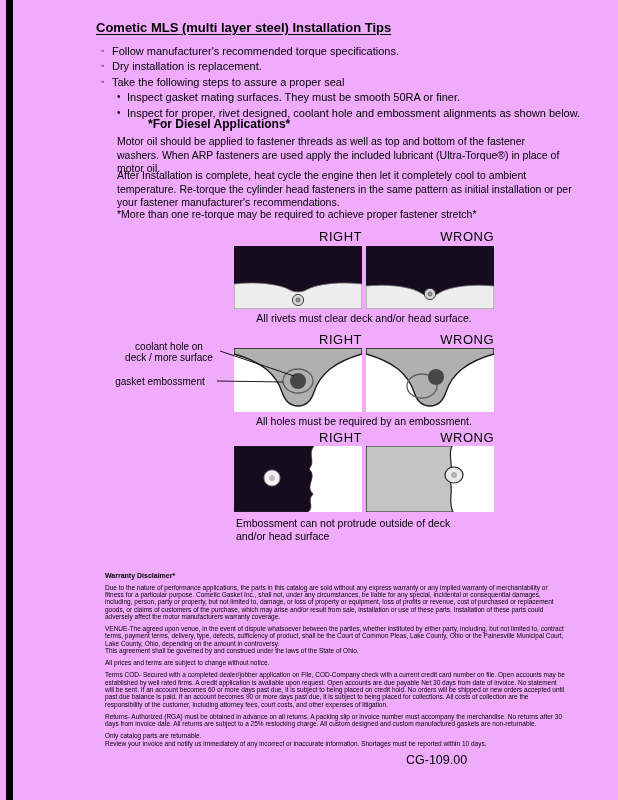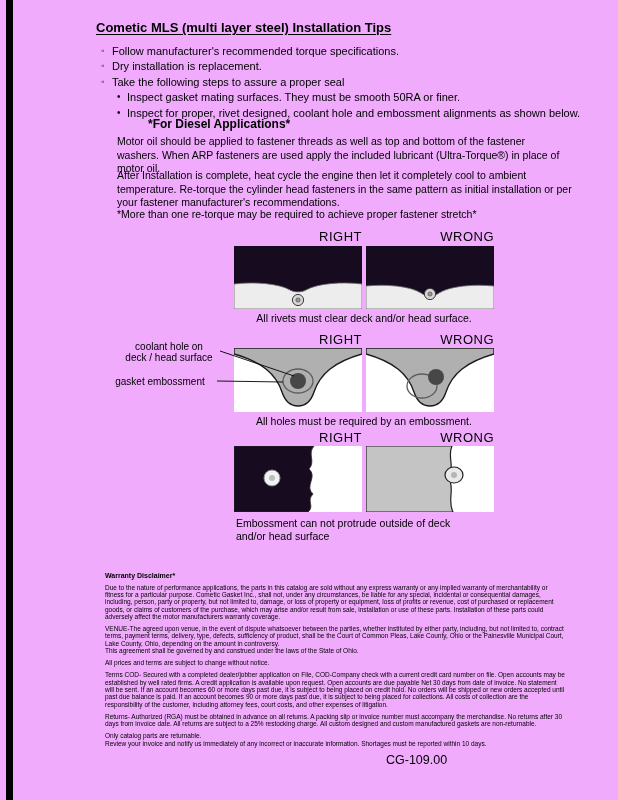--- a/index.html
+++ b/index.html
@@ -27,21 +27,21 @@
   .dg-caption { position:absolute; font-size:10.5px; line-height:1.25; }
   .center300 { left:214px; width:300px; text-align:center; }
   .ann { position:absolute; font-size:10px; line-height:1.1; white-space:pre-line; text-align:center; }
   .leader { position:absolute; left:0; top:0; width:618px; height:330px; pointer-events:none; }
   .preline { white-space:pre-line; }
 
   .warranty { position:absolute; left:105px; top:572px; width:462px; font-size:6.5px; line-height:1.12; }
   .warranty h3 { font-size:7px; font-weight:bold; margin-bottom:4px; }
   .warranty p { margin-bottom:5px; white-space:pre-line; }
 
-  .footer { position:absolute; left:386px; top:753px; font-size:12.5px; }
+  .footer { position:absolute; left:406px; top:753px; font-size:12.5px; }
 </style>
 </head>
 <body>
 
 <div class="page">
   <div class="left-bar"></div>
 
   <h1 class="title">Cometic MLS (multi layer steel) Installation Tips</h1>
 
   <ul class="tips">
@@ -77,21 +77,21 @@
         <circle cx="64" cy="48" r="5.6" fill="#d6d6d6" stroke="#3a3a3a" stroke-width="1"></circle>
         <circle cx="64" cy="48" r="2.1" fill="#9a9a9a" stroke="#3a3a3a" stroke-width="0.6"></circle>
       </svg>
     </div>
     <div class="dg-caption center300" style="top:87px;">All rivets must clear deck and/or head surface.</div>
 
     <div class="dg-label" style="left:234px; top:107px;">RIGHT</div>
     <div class="dg-label" style="left:366px; top:107px;">WRONG</div>
 
     <div class="ann" style="left:118px; top:116px; width:102px;">coolant hole on
-deck / head surface</div>
+deck / more surface</div>
     <div class="ann" style="left:104px; top:151px; width:112px;">gasket embossment</div>
 
     <div class="dg-img" style="left:234px; top:123px; height:64px;">
       <svg viewBox="0 0 128 64">
         <rect width="128" height="64" fill="#ffffff"></rect>
         <path d="M0,0 H128 V6 C100,14 86,26 80,44 C77,53 72,58 64,58 C56,58 51,53 48,44 C42,26 28,14 0,6 Z" stroke="#1a1a1a" stroke-width="1.4" fill="#b0b0b0"></path>
         <ellipse cx="64" cy="33" rx="15" ry="12" fill="none" stroke="#5d5d5d" stroke-width="1.3"></ellipse>
         <circle cx="64" cy="33" r="8" fill="#474747"></circle>
       </svg>
     </div>

